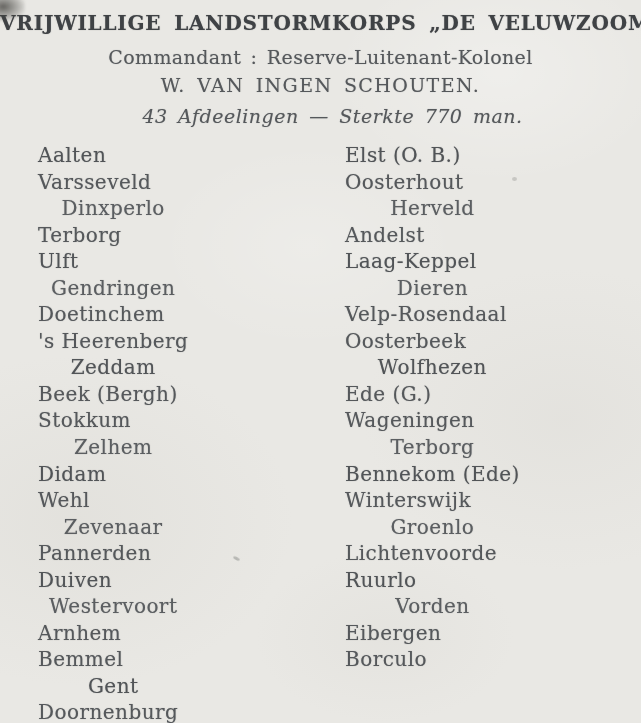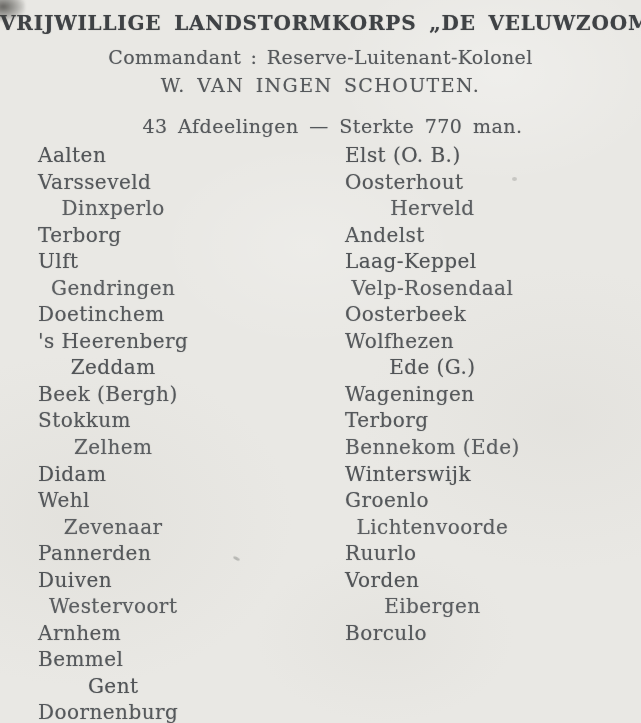--- a/index.html
+++ b/index.html
@@ -61,23 +61,24 @@
   }
   .cmd-name{
     margin:4px 0 0;
     font-size:19px;
     line-height:24px;
     letter-spacing:1.4px;
     word-spacing:4px;
     text-shadow:0 0 1px rgba(85,88,91,0.45);
   }
   .strength{
-    margin:17px 0 0;
+    margin:7px 0 0;
     font-size:19px;
     line-height:24px;
+    font-style:italic;
     letter-spacing:0.5px;
     word-spacing:4px;
     text-shadow:0 0 1px rgba(85,88,91,0.45);
     padding-left:24px;
   }
   .list-wrap{
     position:absolute;
     top:142px;
     left:0;
     right:0;
@@ -170,20 +171,21 @@
         <div class="list-item">Bemmel</div>
         <div class="list-item">Gent</div>
         <div class="list-item">Doornenburg</div>
       </div>
     <div class="col col-right">
         <div class="list-item">Elst (O. B.)</div>
         <div class="list-item">Oosterhout</div>
         <div class="list-item">Herveld</div>
         <div class="list-item">Andelst</div>
         <div class="list-item">Laag-Keppel</div>
+        <div class="list-item">Dieren</div>
         <div class="list-item">Velp-Rosendaal</div>
         <div class="list-item">Oosterbeek</div>
         <div class="list-item">Wolfhezen</div>
         <div class="list-item">Ede (G.)</div>
         <div class="list-item">Wageningen</div>
         <div class="list-item">Terborg</div>
         <div class="list-item">Bennekom (Ede)</div>
         <div class="list-item">Winterswijk</div>
         <div class="list-item">Groenlo</div>
         <div class="list-item">Lichtenvoorde</div>

